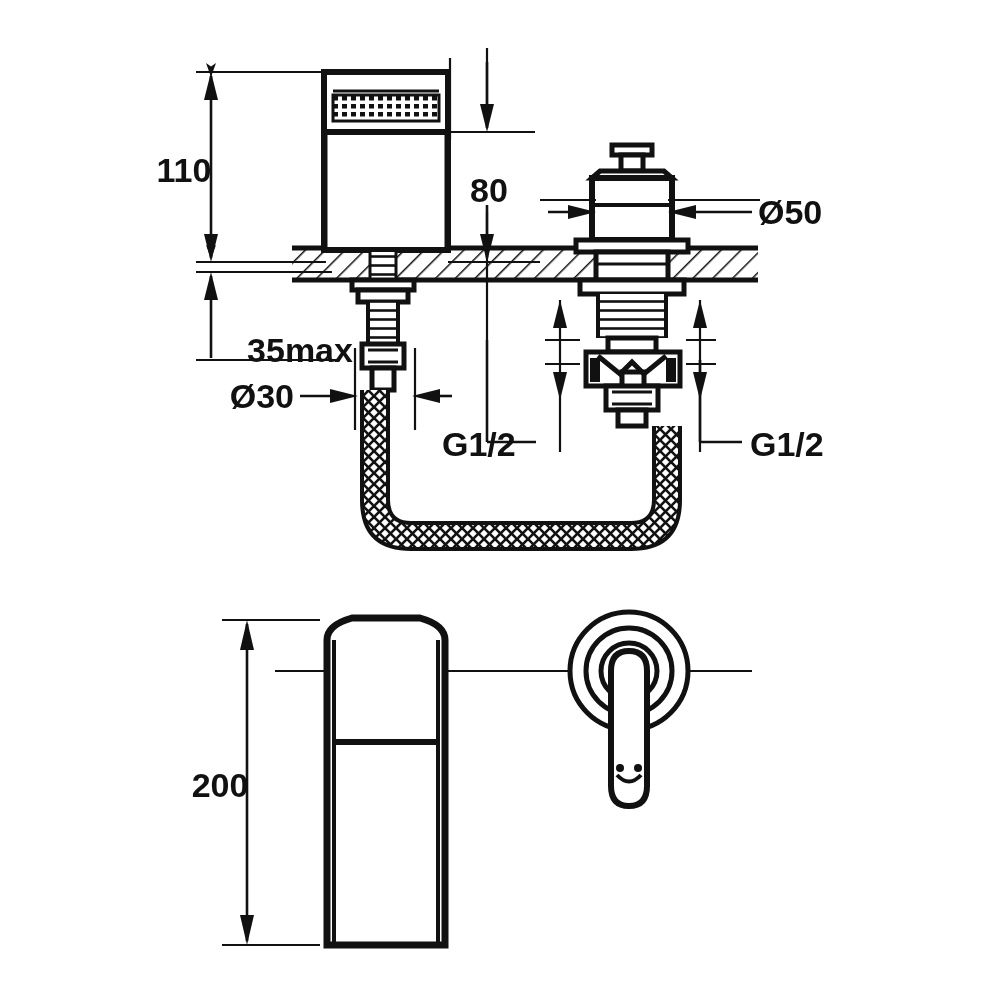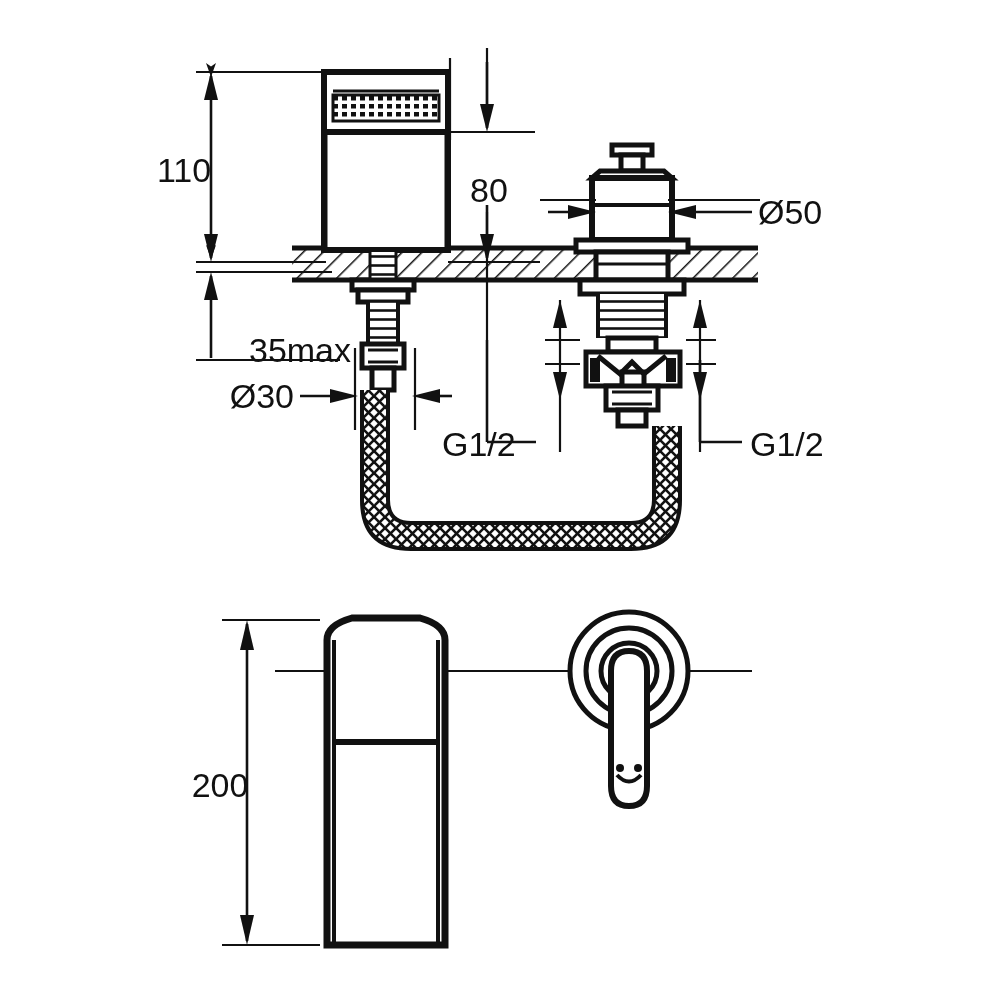--- a/index.html
+++ b/index.html
@@ -10,20 +10,21 @@
   }
   body {
     font-family: "Liberation Sans", sans-serif;
   }
   #sheet {
     position: relative;
     width: 1000px;
     height: 1000px;
     background: #ffffff;
     overflow: hidden;
+    font-weight: bold;
   }
   #sheet svg {
     display: block;
     width: 1000px;
     height: 1000px;
   }
   .dimtext {
     font-family: "Liberation Sans", sans-serif;
     font-size: 34px;
     fill: #111111;

